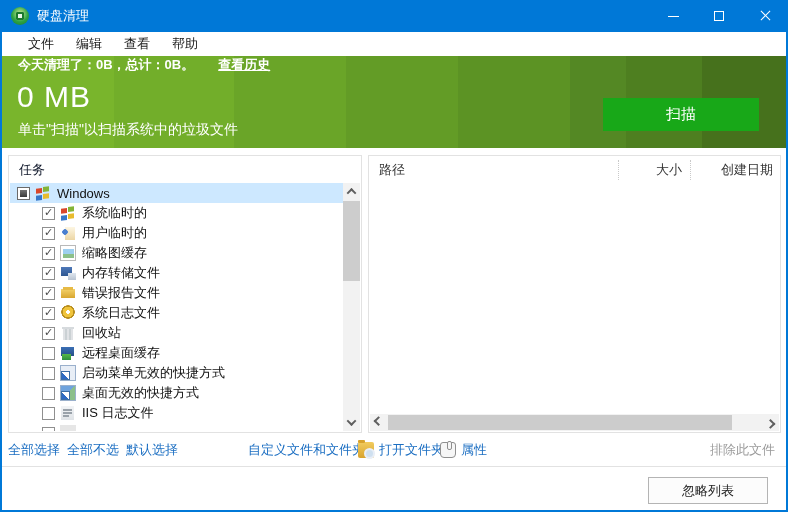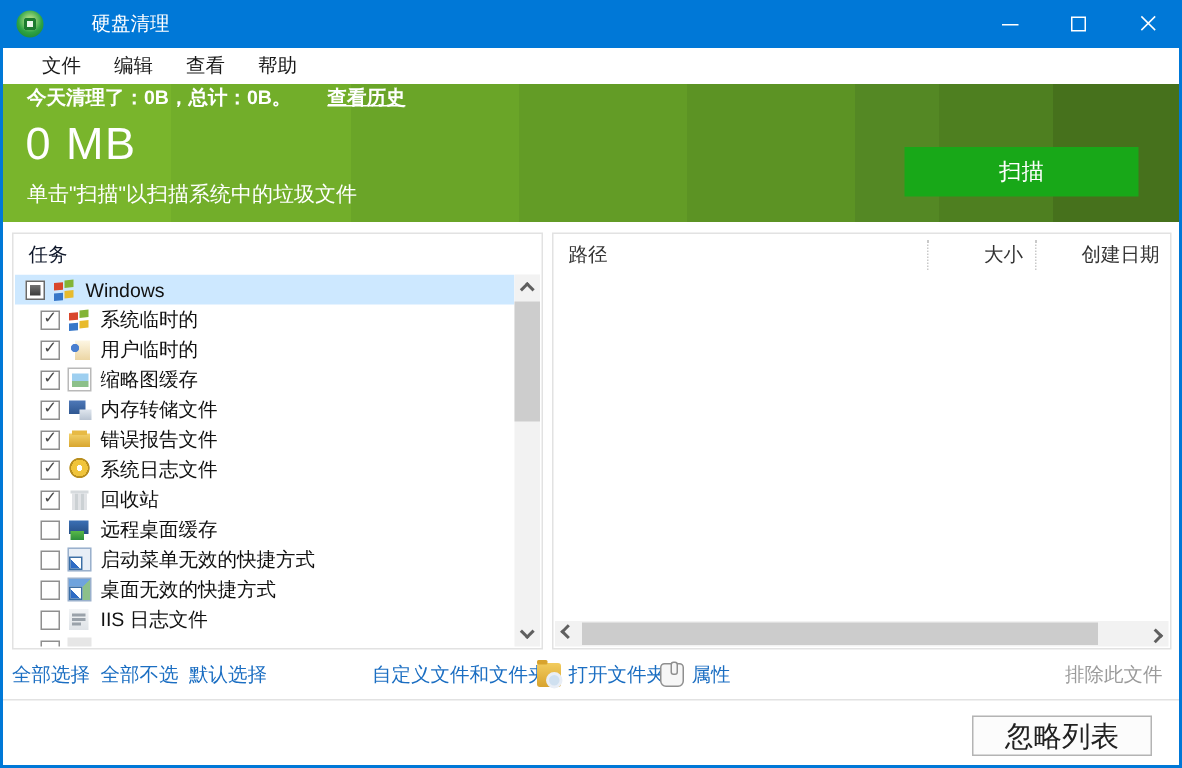--- a/index.html
+++ b/index.html
@@ -3,21 +3,21 @@
 <meta charset="utf-8">
 <style>
   html,body{margin:0;padding:0;}
   body{width:788px;height:512px;position:relative;overflow:hidden;background:#fff;
        font-family:"Liberation Sans","DejaVu Sans",sans-serif;-webkit-font-smoothing:antialiased;}
   *{box-sizing:border-box;}
   .frame{position:absolute;inset:0;border:2px solid var(--accent,#0078d7);pointer-events:none;z-index:60;}
 
   
   .titlebar{position:absolute;left:0;top:0;width:788px;height:32px;background:var(--accent,#0078d7);
-            display:flex;align-items:center;z-index:10;gap:24px;}
+            display:flex;align-items:center;z-index:10;}
   .appicon{width:18px;height:18px;border-radius:50%;margin:0 8px 0 11px;flex:none;
            background:radial-gradient(circle at 50% 38%,#9ed67c 0 18%,#2da344 55%,#1b7a2d 100%);
            position:relative;}
   .appicon::after{content:"";position:absolute;left:5px;top:5px;width:8px;height:8px;
            background:#eaf6ea;border-radius:1px;box-shadow:inset 0 0 0 2px #1b7a2d;}
   .title{color:#fff;font-size:13px;}
   .wbtns{margin-left:auto;display:flex;height:32px;}
   .wbtn{width:46px;height:32px;display:flex;align-items:center;justify-content:center;}
   .g-min{width:11px;height:1px;background:#fff;}
   .g-max{width:10px;height:10px;border:1px solid #fff;}
@@ -46,21 +46,21 @@
 
   
   .panel{position:absolute;top:155px;height:278px;background:#fff;border:1px solid #e2e2e2;}
   .panel-left{left:8px;width:354px;}
   .panel-right{left:368px;width:413px;}
   .phead{height:27px;display:flex;align-items:center;padding-left:10px;font-size:13px;color:#0f172a;}
 
   
   .tree{position:absolute;left:1px;right:18px;top:27px;bottom:1px;overflow:hidden;}
   .trow{display:flex;align-items:center;height:20px;padding-left:7px;cursor:default;}
-  .trow.child{padding-left:17px;}
+  .trow.child{padding-left:32px;}
   .trow.sel{background:var(--selection,#cde8ff);}
   .cb{width:13px;height:13px;border:1px solid #8f8f8f;background:#fff;flex:none;
       display:flex;align-items:center;justify-content:center;}
   .cb.checked::after{content:"✓";font-size:11px;color:#4a4a4a;line-height:1;margin-top:-1px;}
   .cb.mixed{border-color:#6a6a6a;}
   .cb.mixed::after{content:"";width:7px;height:7px;background:linear-gradient(#737373,#3a3a3a);}
   .tlabel{margin-left:3px;font-size:13px;color:#111;white-space:nowrap;}
 
   
   .ic{width:16px;height:16px;position:relative;flex:none;margin:0 3px 0 5px;background-repeat:no-repeat;}
@@ -117,21 +117,21 @@
   .mini-ic{width:16px;height:16px;position:relative;flex:none;}
   .mi-folder{background:linear-gradient(#f2cc5e,#d8a32e);border-radius:2px;}
   .mi-folder::before{content:"";position:absolute;left:0;top:-2px;width:7px;height:3px;background:#d8a32e;border-radius:1px;}
   .mi-folder::after{content:"";position:absolute;right:-1px;bottom:-1px;width:7px;height:7px;border:2px solid #e9eef6;
       border-radius:50%;background:#cfe0f0;}
   .mi-hand{background:#f6f6f6;border:1px solid #8f8f8f;border-radius:3px 3px 4px 4px;}
   .mi-hand::after{content:"";position:absolute;left:6px;top:-2px;width:3px;height:7px;background:#f6f6f6;border:1px solid #8f8f8f;border-radius:2px;}
 
   .hsep{position:absolute;left:0;right:0;top:466px;height:1px;background:#e2e2e2;}
   .ignore-btn{position:absolute;right:20px;top:477px;width:120px;height:27px;background:#fcfcfc;
-      border:1px solid #b4b4b4;font-size:19px;color:#222;font-family:inherit;
+      border:1px solid #b4b4b4;font-size:13px;color:#222;font-family:inherit;
       display:flex;align-items:center;justify-content:center;cursor:pointer;}
 </style>
 </head>
 <body>
 
 <div class="titlebar">
   <span class="appicon"></span>
   <span class="title">硬盘清理</span>
   <div class="wbtns">
     <div class="wbtn">

